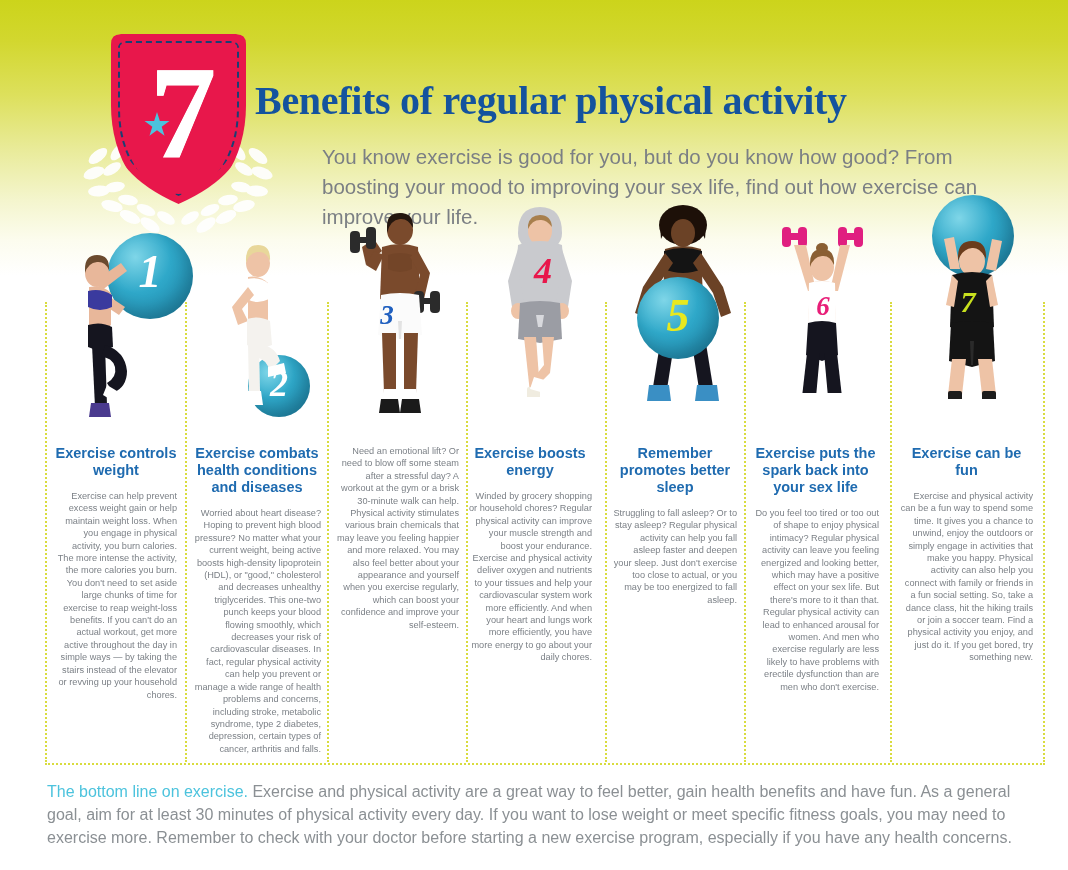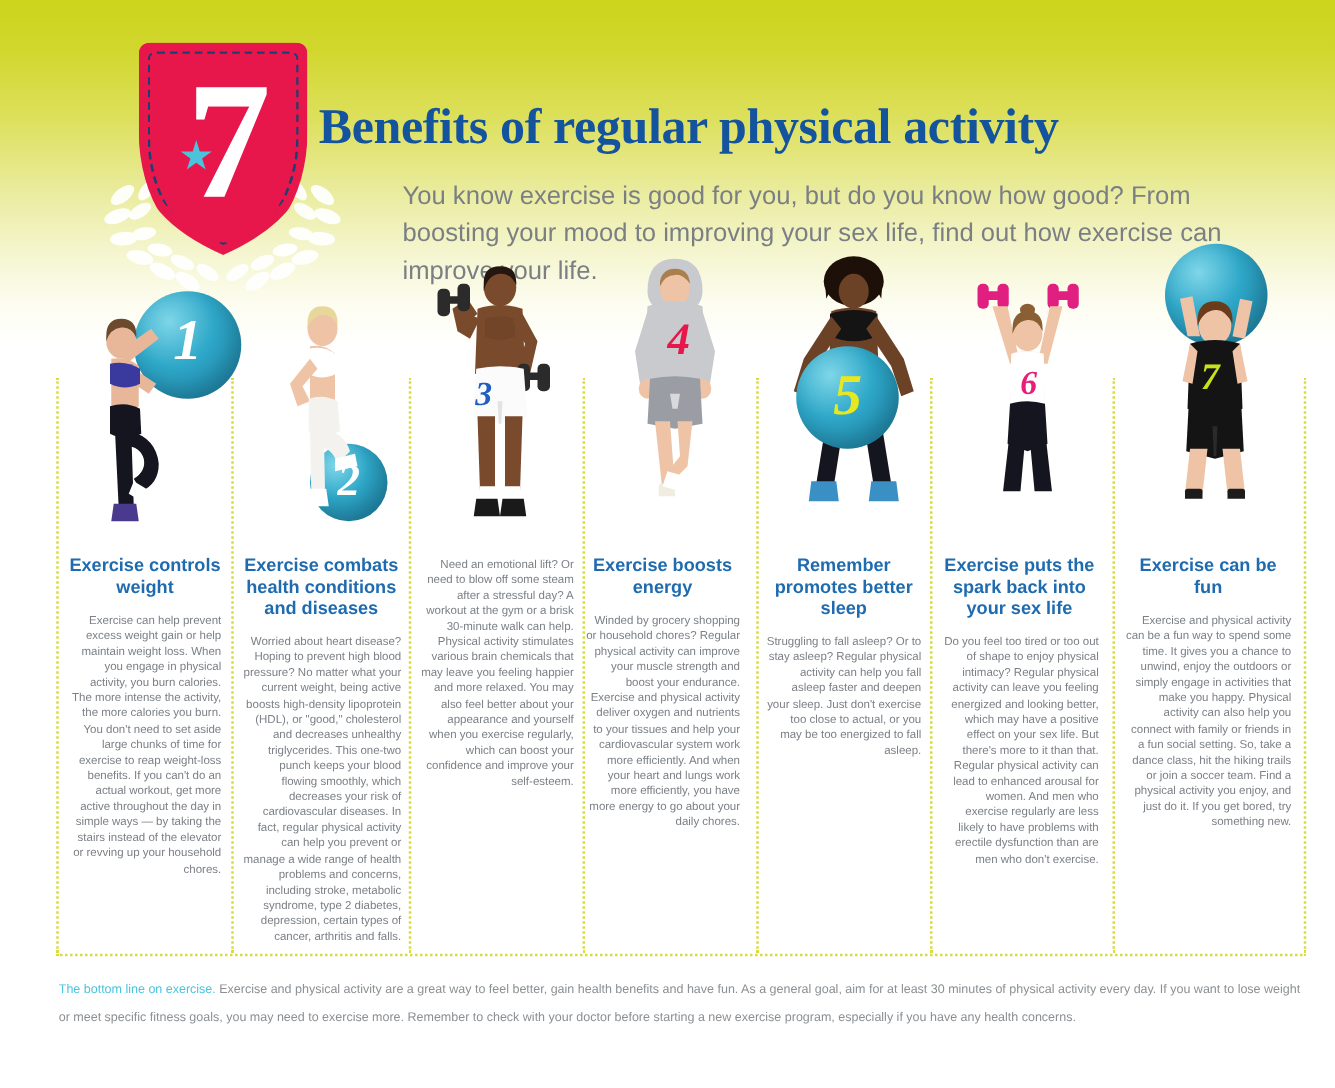--- a/index.html
+++ b/index.html
@@ -128,21 +128,21 @@
   .hdiv {
     position:absolute;
     left:45px; top:763px;
     width:1000px; height:0;
     border-top:2px dotted #d9dc3f;
   }
   
   .footer {
     position:absolute; left:47px; top:780px;
     width:1000px;
-    font-size:10px;
+    font-size:16px;
     line-height:23px;
     color:#8b9094;
   }
   .footer b { color:#4cc3dd; font-weight:normal; }
 </style>
 </head>
 <body>
 
 <div id="poster">
 

